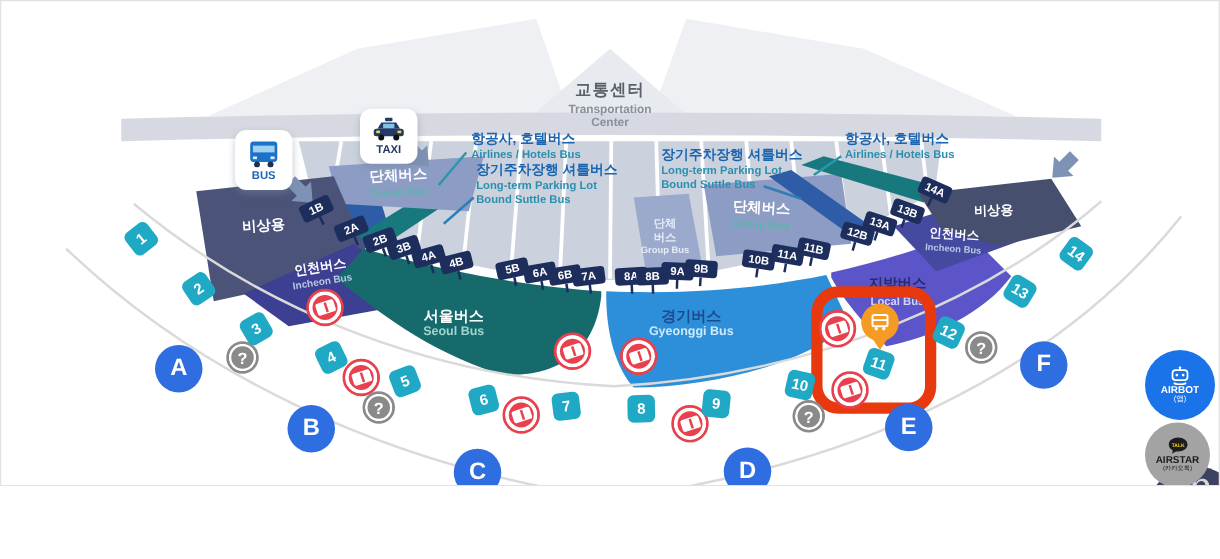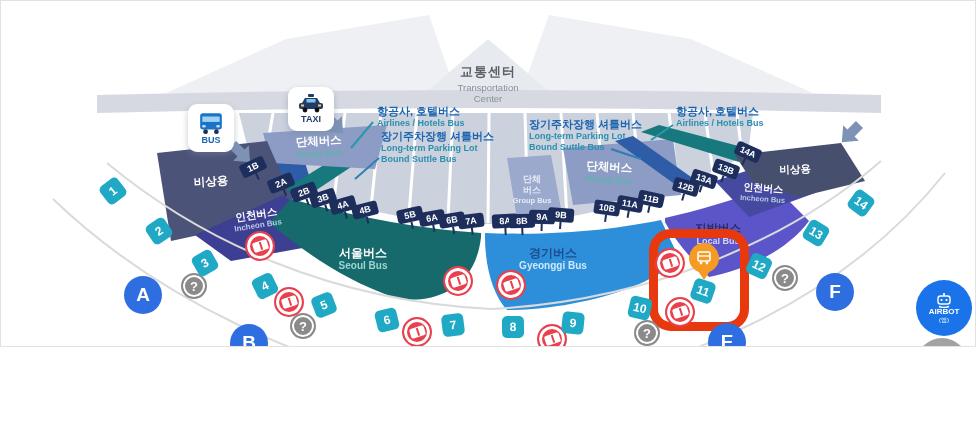--- a/index.html
+++ b/index.html
@@ -1,24 +1,24 @@
 <!DOCTYPE html>
 <html><head>
 <meta charset="utf-8">
 <style>
   html,body{margin:0;padding:0;background:#fff;}
-  .stage{position:relative;width:976px;height:347px;background:#fff;border:1px solid #e2e2e2;
+  .stage{position:relative;width:976px;height:389px;background:#fff;border:1px solid #e2e2e2;
          overflow:hidden;font-family:"Liberation Sans",sans-serif;box-sizing:border-box;}
   .abs{position:absolute;}
   svg text{font-family:"Liberation Sans",sans-serif;}
 
   
   .tc{left:427px;top:62px;width:120px;text-align:center;}
   .tc .ko{font-size:13px;font-weight:bold;color:#5a5f68;letter-spacing:1px;}
-  .tc .en{font-size:9.5px;font-weight:normal;color:#8a8f99;width:84px;margin:2px auto 0;line-height:1.15;}
+  .tc .en{font-size:9.5px;font-weight:bold;color:#8a8f99;width:84px;margin:2px auto 0;line-height:1.15;}
 
   
   .route{line-height:1.2;white-space:nowrap;}
   .route .ko{font-size:11px;font-weight:bold;color:#1a64b0;}
   .route .en{font-size:9px;font-weight:bold;color:#2b8fae;}
 
   
   .zl{transform:translate(-50%,-50%);text-align:center;line-height:1.2;white-space:nowrap;}
   .zl .ko{font-size:11.5px;font-weight:bold;color:#fff;}
   .zl .en{font-size:9px;font-weight:bold;color:#b9c8e8;}

